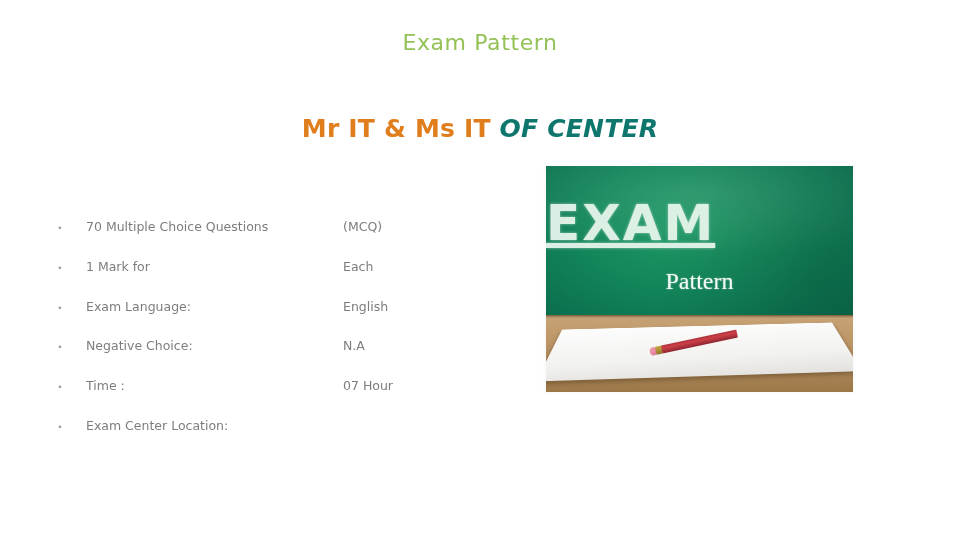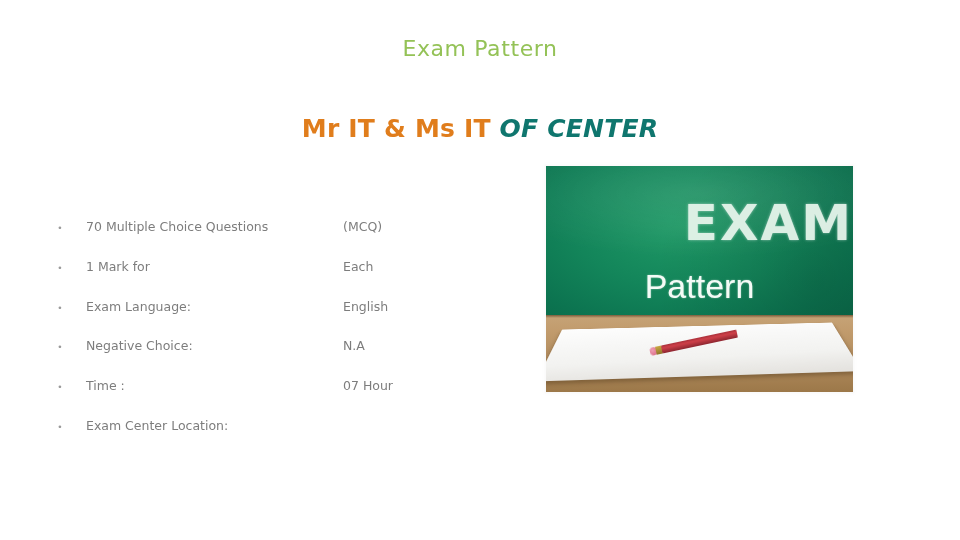--- a/index.html
+++ b/index.html
@@ -26,21 +26,20 @@
     left: 0;
     top: 30px;
     width: 960px;
     text-align: center;
     font-size: 22px;
     font-weight: 400;
     letter-spacing: 0.6px;
     color: #94c257;
     font-family: "DejaVu Sans", sans-serif;
     white-space: nowrap;
-    margin-top: 6px;
   }
 
   
   .slide-subtitle {
     position: absolute;
     left: 0;
     top: 114px;
     width: 960px;
     text-align: center;
     font-size: 25px;
@@ -200,38 +199,39 @@
     height: 106%;
     background: radial-gradient(circle at 40% 35%, #ef9fb4, #d8637f);
     border-radius: 45%;
   }
   
   .chalk-exam {
     position: absolute;
     left: 0;
     top: 14%;
     width: 100%;
-    text-align: right;
+    text-align: left;
     font-family: "DejaVu Sans", sans-serif;
     font-size: 50px;
     font-weight: 700;
     letter-spacing: 2px;
     color: #eaf7ee;
     text-shadow: 0 0 3px rgba(255,255,255,0.55);
     opacity: 0.93;
     line-height: 1;
+    text-decoration: underline;
   }
   .chalk-pattern {
     position: absolute;
     left: 0;
     top: 45.5%;
     width: 100%;
     text-align: center;
-    font-family: Liberation Sans, sans-serif;
-    font-size: 34px;
+    font-family: Liberation Serif, serif;
+    font-size: 24px;
     font-weight: 400;
     color: #f4fbf6;
     text-shadow: 0 0 2px rgba(255,255,255,0.45);
     line-height: 1;
   }
 </style>
 </head>
 <body>
 
 <div class="slide">

